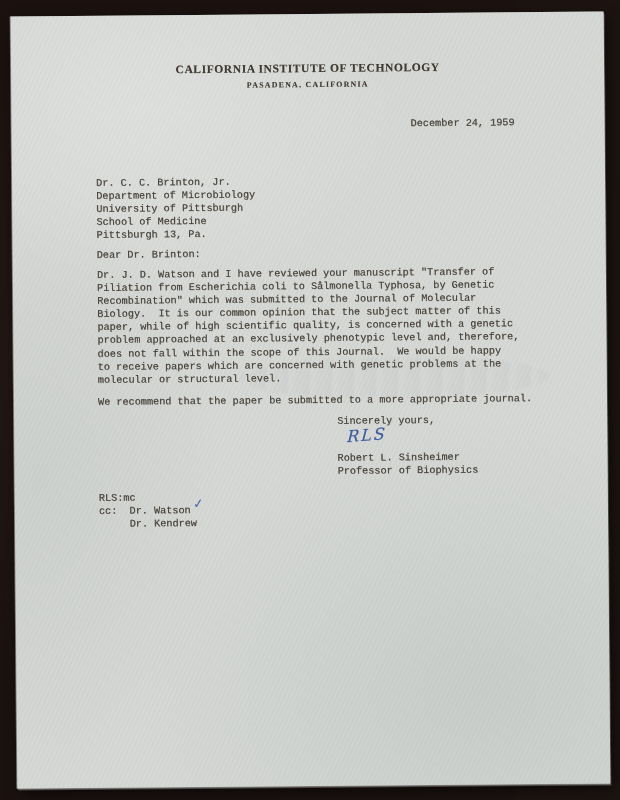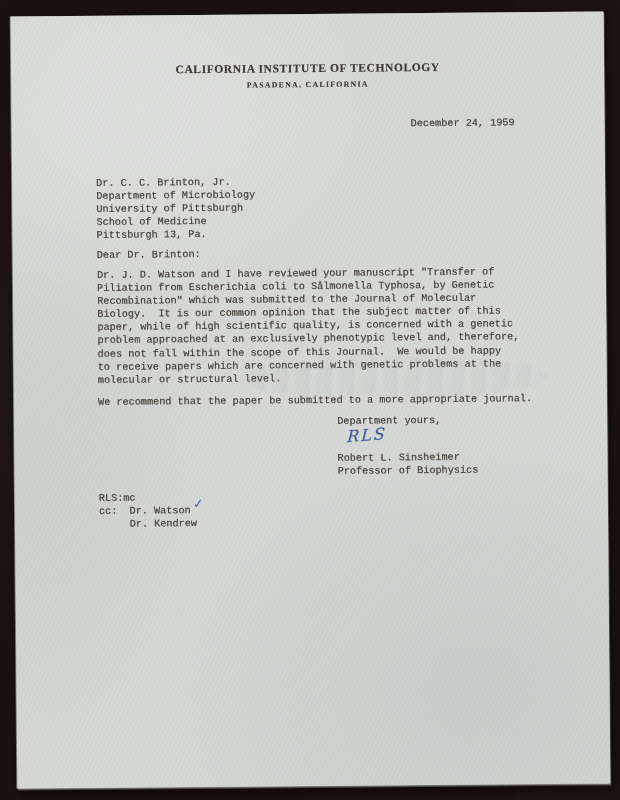--- a/index.html
+++ b/index.html
@@ -145,21 +145,21 @@
 paper, while of high scientific quality, is concerned with a genetic
 problem approached at an exclusively phenotypic level and, therefore,
 does not fall within the scope of this Journal.  We would be happy
 to receive papers which are concerned with genetic problems at the
 molecular or structural level.</div>
 
     <div class="erasure-smudge"></div>
 
     <div class="type paragraph-2">We recommend that the paper be submitted to a more appropriate journal.</div>
 
-    <div class="type valediction">Department yours,</div>
+    <div class="type valediction">Sincerely yours,</div>
 
     <div class="handwritten-initials">RLS</div>
 
     <div class="type signer-name">Robert L. Sinsheimer</div>
 
     <div class="type signer-title">Professor of Biophysics</div>
 
     <div class="type reference">RLS:mc
 cc:  Dr. Watson
      Dr. Kendrew</div>

